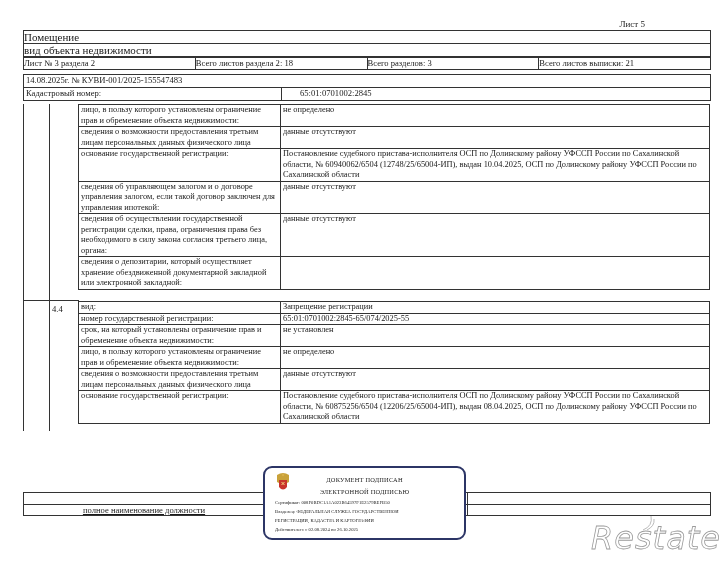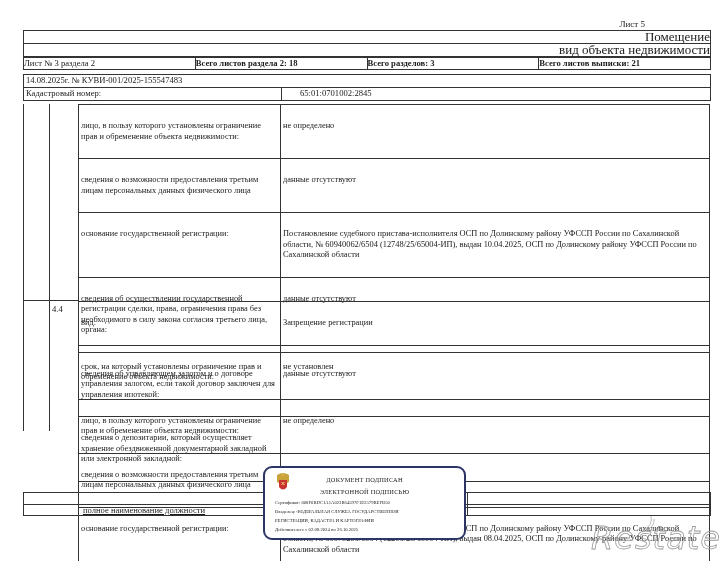--- a/index.html
+++ b/index.html
@@ -5,38 +5,38 @@
   html, body { margin: 0; padding: 0; background: #ffffff; }
   body {
     width: 725px; height: 561px; position: relative; overflow: hidden;
     font-family: "Liberation Serif", "DejaVu Serif", serif;
     color: #1a1a1a; font-size: 8.4px; line-height: 1.15;
   }
   .abs { position: absolute; box-sizing: border-box; }
   .sheet-no { right: 80px; top: 19px; font-size: 9px; }
 
   .hdr-box { left: 23px; width: 688px; border: 1px solid #333; }
-  .hdr-row { text-align: right; height: 12px; line-height: 12px; font-size: 13px; }
+  .hdr-row { text-align: left; height: 12px; line-height: 12px; font-size: 11px; }
   .hdr-row + .hdr-row { border-top: 1px solid #333; }
 
   .meta-bar { left: 23px; top: 57px; width: 688px; height: 13px; border: 1px solid #333; display: flex; }
   .meta-bar > div { flex: 1; text-align: left; line-height: 11px; font-size: 8.6px; }
-  .meta-bar > div + div { border-left: 1px solid #333; font-weight: bold; }
+  .meta-bar > div + div { border-left: 1px solid #333; }
 
   .doc-box { left: 23px; top: 74px; width: 688px; border: 1px solid #333; }
   .doc-line { height: 12px; line-height: 11px; padding-left: 2px; font-size: 8.6px; position: relative; }
   .doc-line + .doc-line { border-top: 1px solid #333; }
   .cad-val { position: absolute; left: 257px; top: 0; height: 100%; border-left: 1px solid #333; padding-left: 18px; }
 
   .vline { position: absolute; width: 1px; background: #333; }
   .hline { position: absolute; height: 1px; background: #333; }
 
   table.grid { position: absolute; left: 78px; border-collapse: collapse; table-layout: fixed; }
   table.grid td {
-    border: 1px solid #333; vertical-align: top; padding: 16px 2px;
+    border: 1px solid #333; vertical-align: top; padding: 0 2px;
     font-size: 8.4px; line-height: 10.5px; overflow: hidden;
   }
   table.grid td.k { width: 197px; }
   table.grid td.v { width: 424px; margin-top: 20px; }
 
   .sec-num { position: absolute; left: 52px; top: 305px; font-size: 8.6px; }
 
   .foot-box { left: 23px; top: 492px; width: 688px; height: 24px; border: 1px solid #333; }
   .foot-mid { position: absolute; top: 11px; left: 0; right: 0; height: 1px; background: #333; }
   .foot-div { position: absolute; top: 0; bottom: 0; left: 443px; width: 1px; background: #333; }
@@ -96,40 +96,44 @@
     <td class="v">не определено</td>
   </tr>
   <tr style="height:22px;">
     <td class="k">сведения о возможности предоставления третьим лицам персональных данных физического лица</td>
     <td class="v">данные отсутствуют</td>
   </tr>
   <tr style="height:32px;">
     <td class="k">основание государственной регистрации:</td>
     <td class="v">Постановление судебного пристава-исполнителя ОСП по Долинскому району УФССП России по Сахалинской области, № 60940062/6504 (12748/25/65004-ИП), выдан 10.04.2025, ОСП по Долинскому району УФССП России по Сахалинской области</td>
   </tr>
+  <tr style="height:32px;">
+    <td class="k">сведения об управляющем залогом и о договоре управления залогом, если такой договор заключен для управления ипотекой:</td>
+    <td class="v">данные отсутствуют</td>
+  </tr>
   <tr style="height:42px;">
     <td class="k">сведения об осуществлении государственной регистрации сделки, права, ограничения права без необходимого в силу закона согласия третьего лица, органа:</td>
-    <td class="v">данные отсутствуют</td>
-  </tr>
-  <tr style="height:32px;">
-    <td class="k">сведения об управляющем залогом и о договоре управления залогом, если такой договор заключен для управления ипотекой:</td>
     <td class="v">данные отсутствуют</td>
   </tr>
   <tr style="height:32px;">
     <td class="k">сведения о депозитарии, который осуществляет хранение обездвиженной документарной закладной или электронной закладной:</td>
     <td class="v"></td>
   </tr>
 </tbody>
   </table>
 
 <table class="grid" style="top:301px;">
   <tbody>
       <tr style="height:11px;">
     <td class="k">вид:</td>
     <td class="v">Запрещение регистрации</td>
+  </tr>
+  <tr style="height:11px;">
+    <td class="k">номер государственной регистрации:</td>
+    <td class="v">65:01:0701002:2845-65/074/2025-55</td>
   </tr>
   <tr style="height:22px;">
     <td class="k">срок, на который установлены ограничение прав и обременение объекта недвижимости:</td>
     <td class="v">не установлен</td>
   </tr>
   <tr style="height:22px;">
     <td class="k">лицо, в пользу которого установлены ограничение прав и обременение объекта недвижимости:</td>
     <td class="v">не определено</td>
   </tr>
   <tr style="height:22px;">

